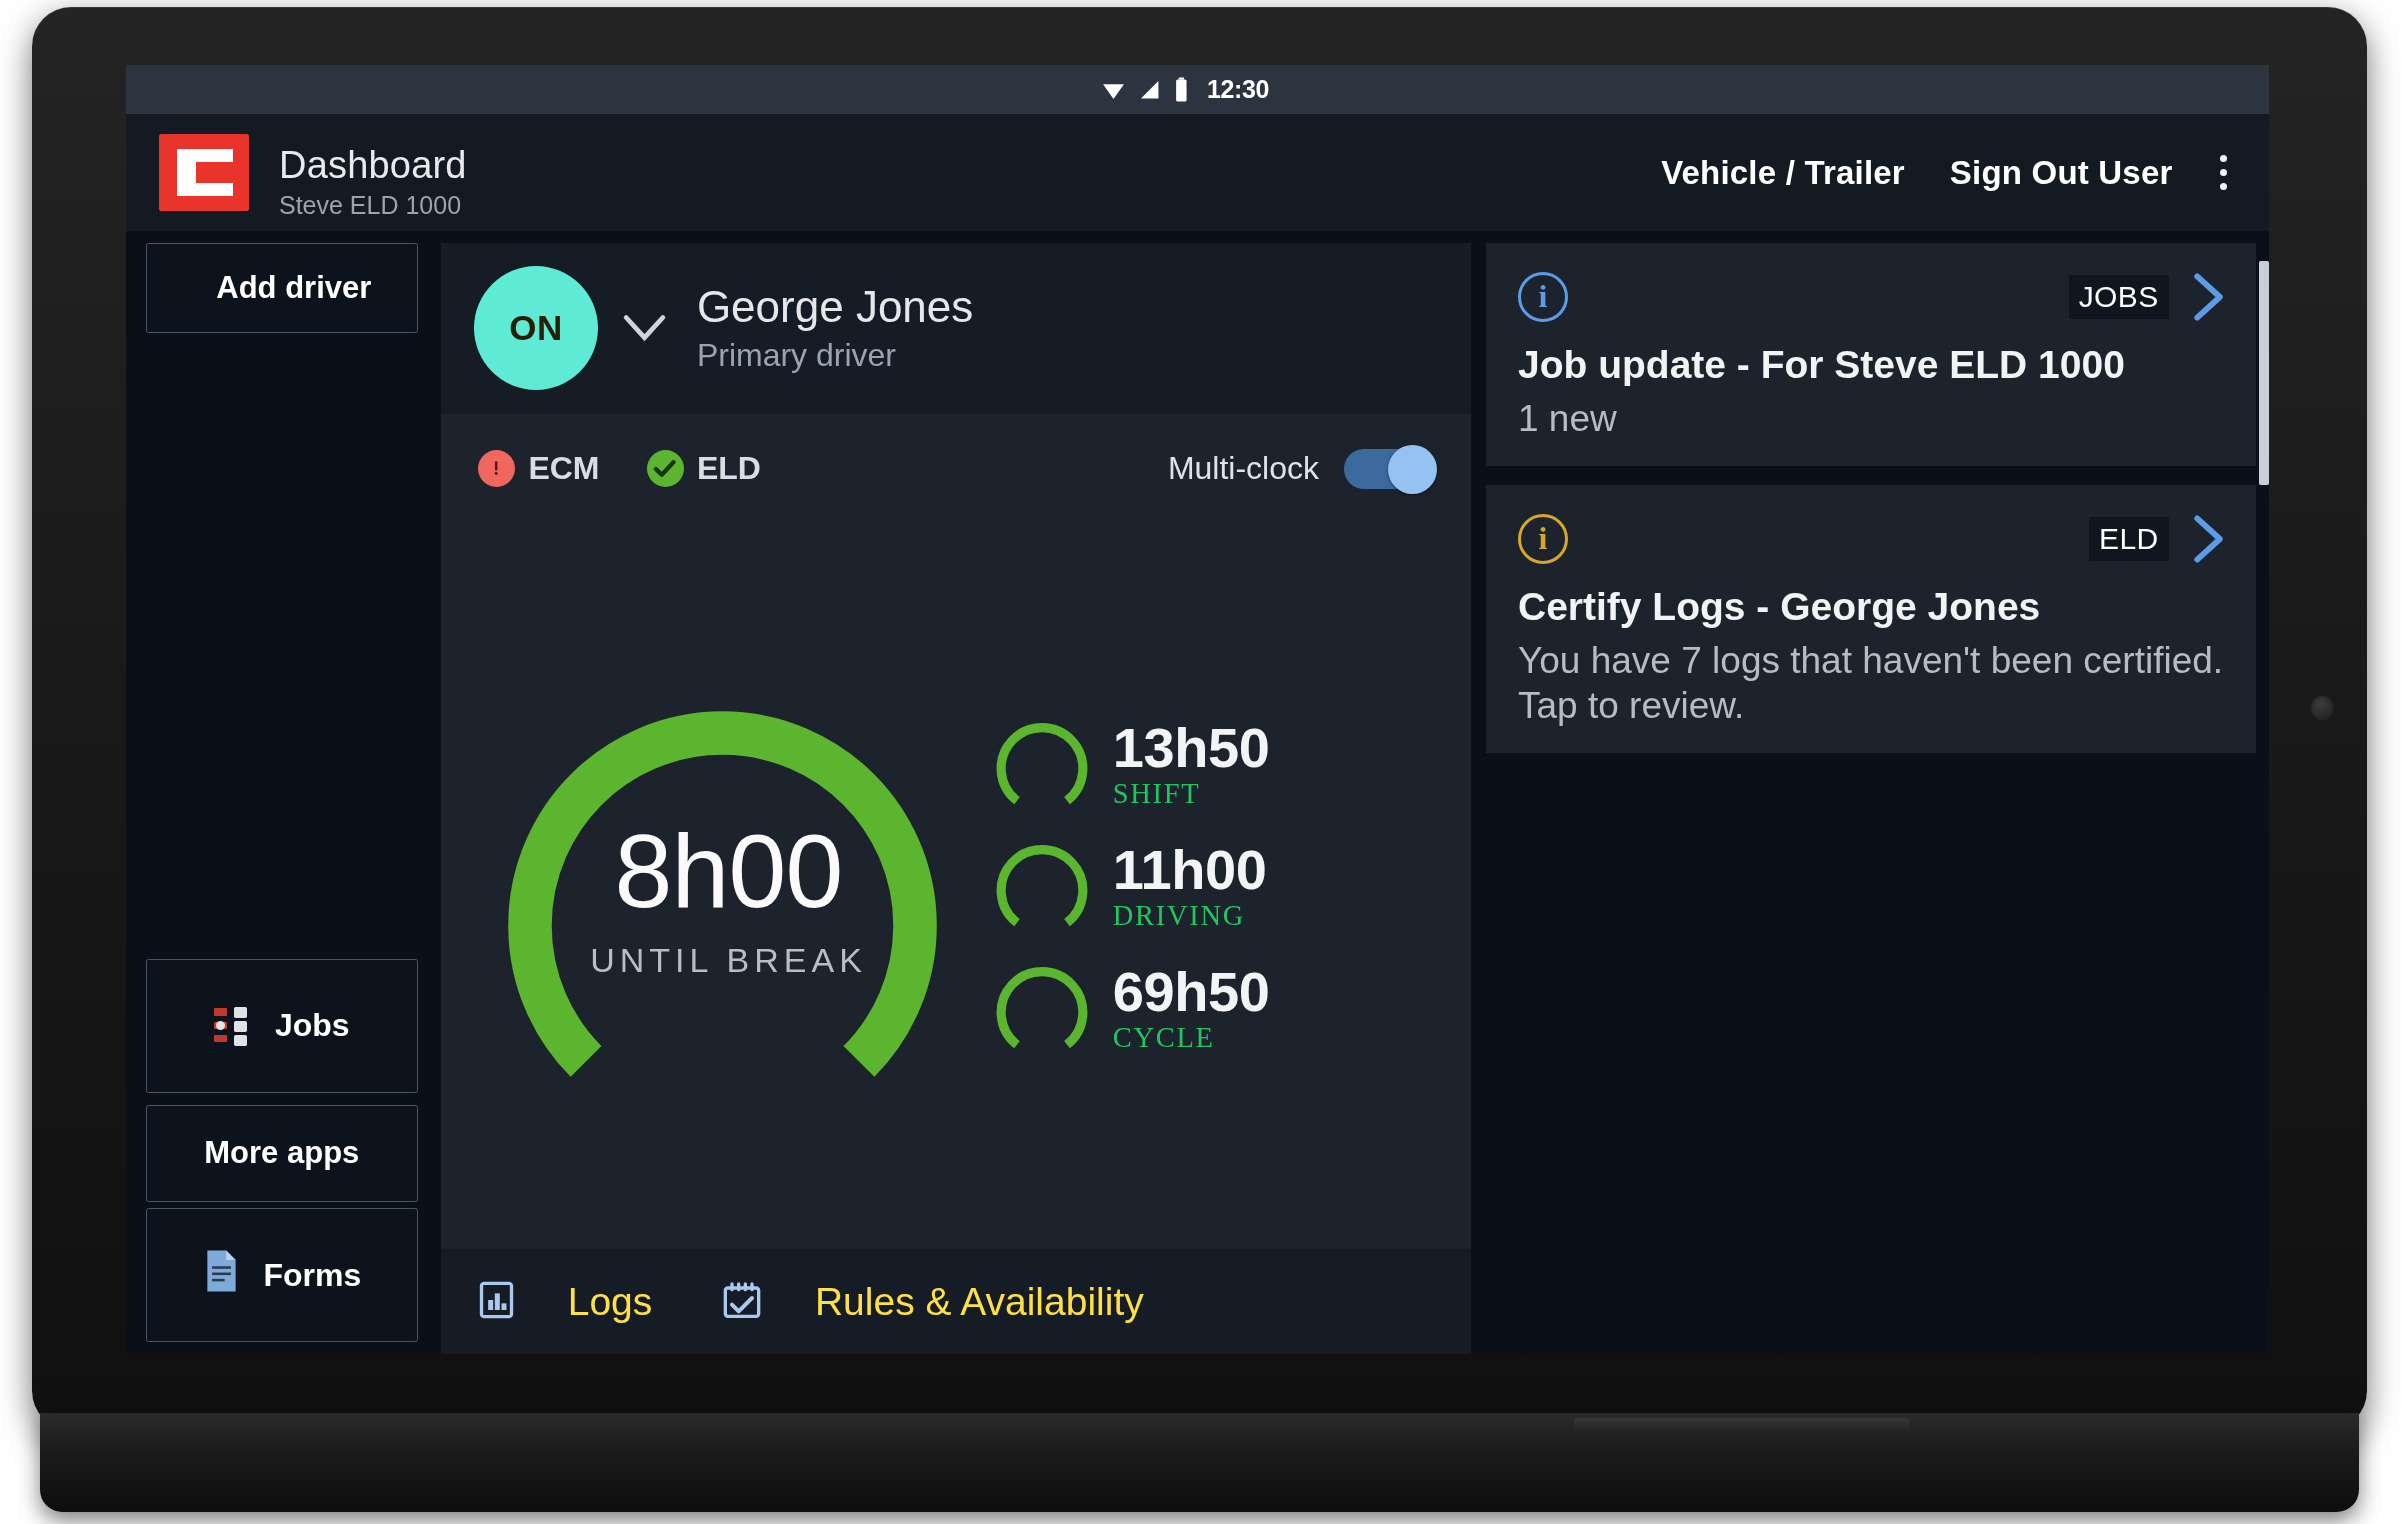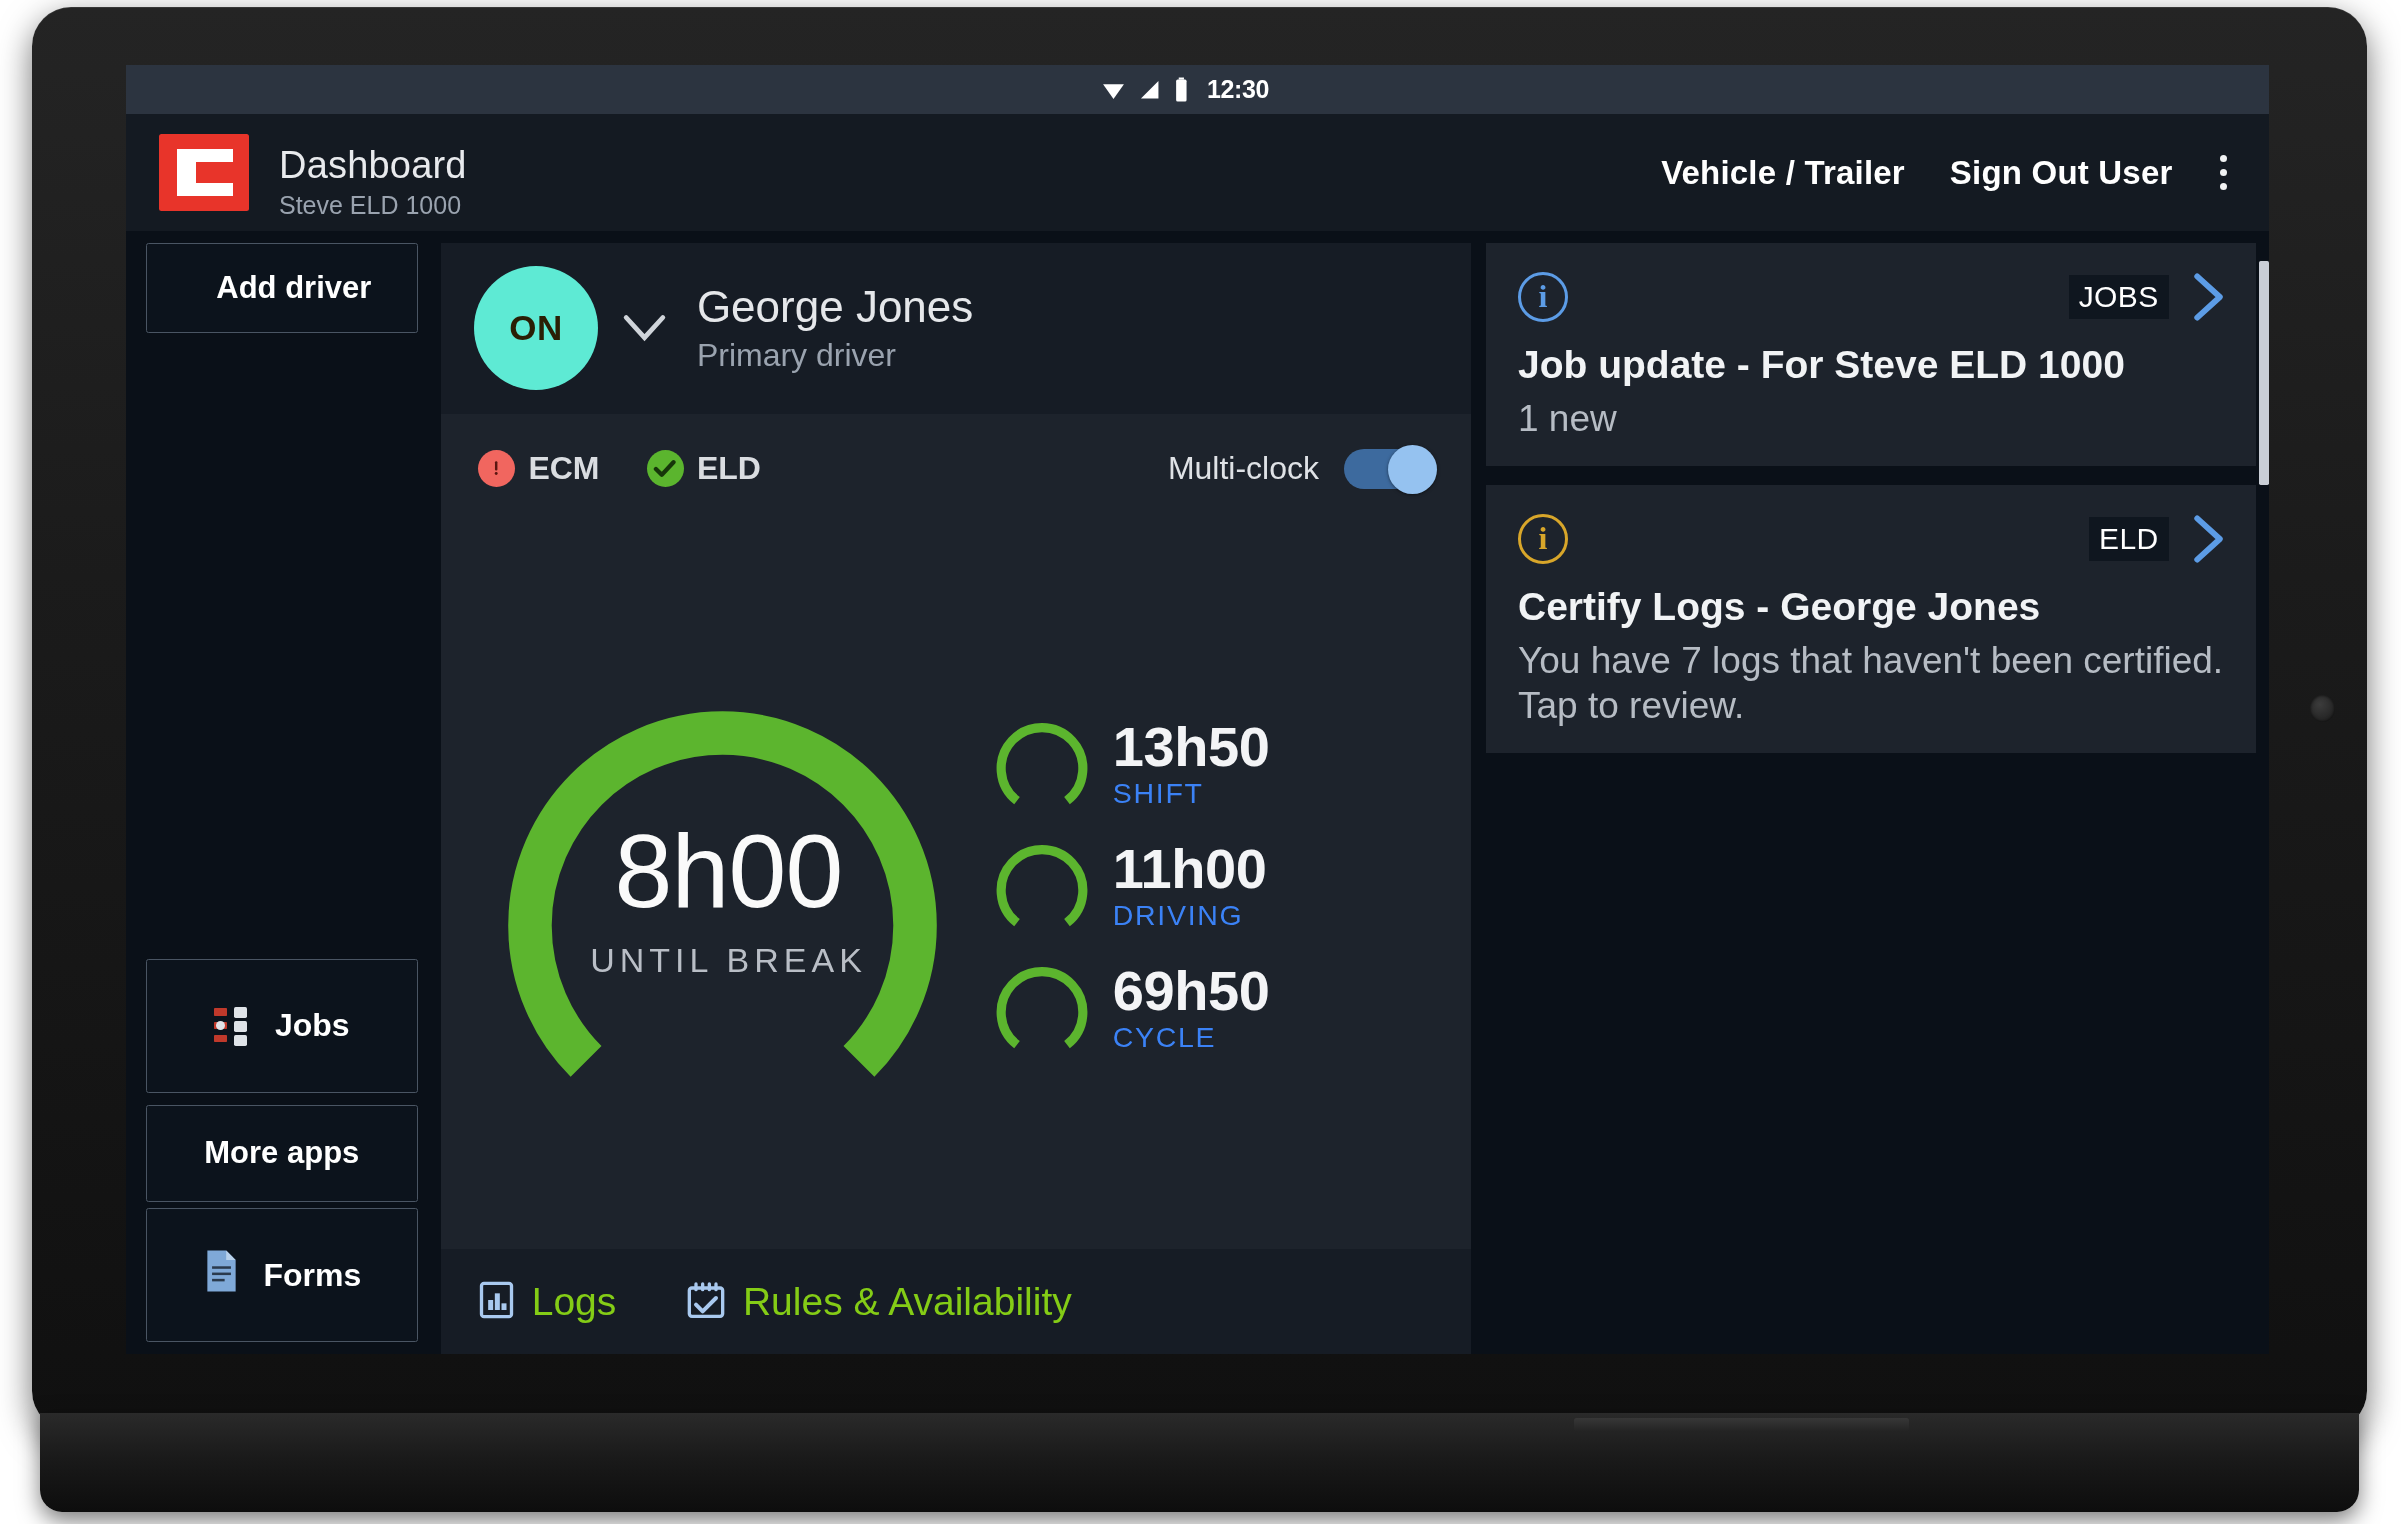--- a/index.html
+++ b/index.html
@@ -201,28 +201,28 @@
     text-align:center; pointer-events:none;
   }
   #main-gauge-value { color:#fafafa; font-size: 104px; font-weight:400; line-height:1; letter-spacing:-0.8px; }
   #main-gauge-label { color:#b9bec6; font-size: 34px; font-weight:400; letter-spacing: 5px; margin-top: 18.4px; }
 
   #mini-gauges { flex:1 1 auto; display:flex; flex-direction:column; justify-content:center; gap: 22px; padding-left: 8.4px; }
   .mini-row { display:flex; align-items:center; gap: 18.4px; }
   .mini-ring { width: 104px; height: 100px; position:relative; flex:0 0 auto; }
   .mini-text { display:flex; flex-direction:column; }
   .mini-value { color:#f3f4f6; font-size: 56px; font-weight:700; line-height:1.02; letter-spacing:-0.4px; }
-  .mini-label { color:#3b82f6; font-size: 28.5px; font-weight:400; letter-spacing: 1.7px; margin-top: 1.7px; }
+  .mini-label { color:#22c55e; font-size: 28.5px; font-weight:400; letter-spacing: 1.7px; margin-top: 1.7px; font-family: Liberation Serif, serif; }
 
   #card-footer {
     height: 105px; background: #161c25;
     display:flex; align-items:center; padding: 0 37px; gap: 0;
   }
   .footer-link { display:flex; align-items:center; gap: 16.7px; cursor:pointer; }
-  .footer-link .fl-text { color:#84cc16; font-size: 39px; font-weight:400; }
+  .footer-link .fl-text { color:#fde047; font-size: 39px; font-weight:400;margin-left:36px; }
   #footer-gap { width: 70px; }
 
   
   #notifications {
     flex: 1 1 auto;
     display:flex; flex-direction:column;
     padding-right: 13.4px;
     position: relative;
   }
   .notif-card {

